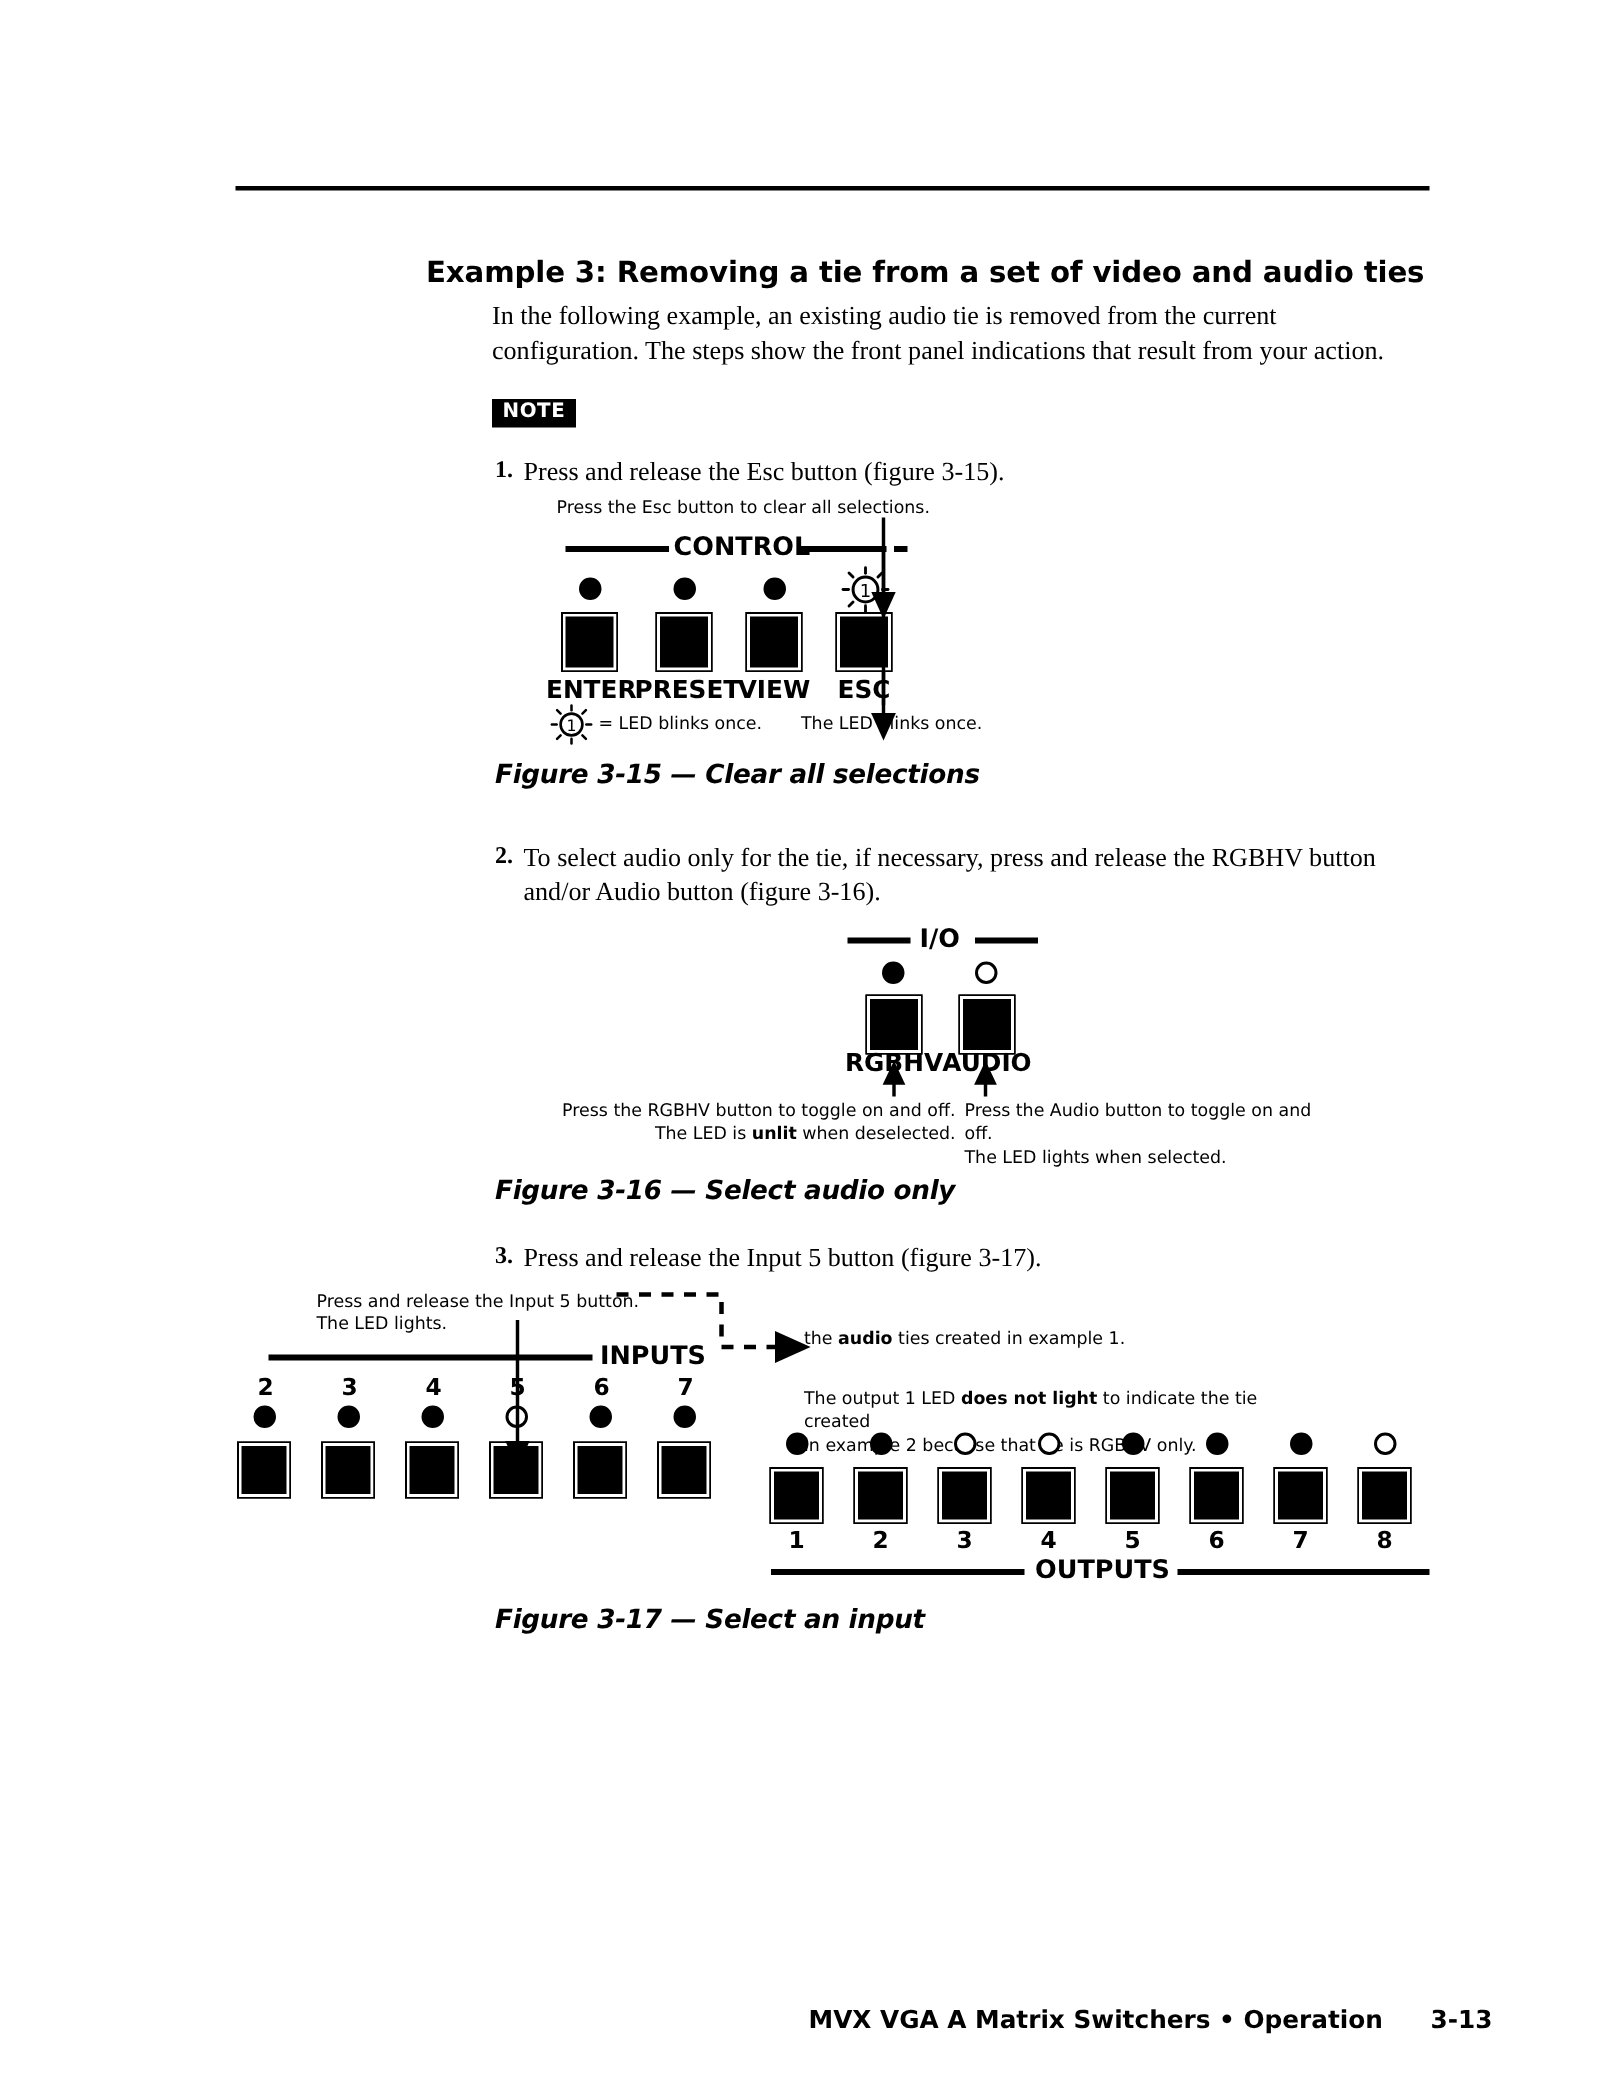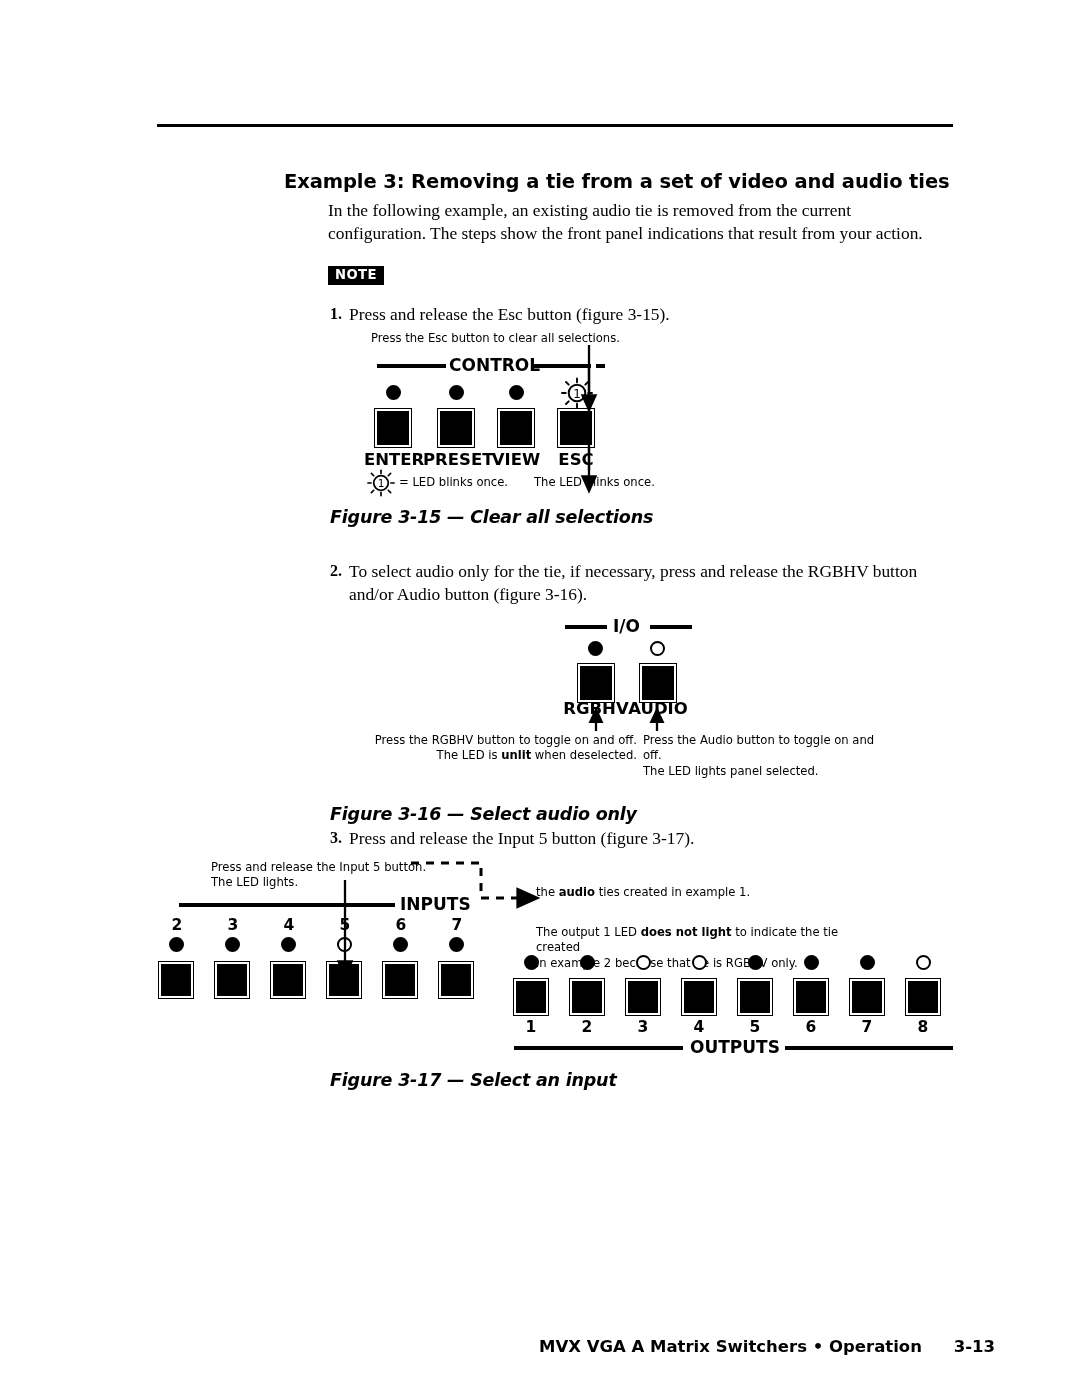--- a/index.html
+++ b/index.html
@@ -107,21 +107,21 @@
 
   .fig-caption {
     position: absolute;
     font-family: "DejaVu Sans", sans-serif;
     font-weight: bold;
     font-style: italic;
     font-size: 17.5px;
     letter-spacing: -0.2px;
   }
   .cap-315 { left: 330px; top: 507px; }
-  .cap-316 { left: 330px; top: 804px; font-style: italic; }
+  .cap-316 { left: 330px; top: 784px; font-style: italic; }
   .cap-317 { left: 330px; top: 1070px; }
 
   
   .anno {
     position: absolute;
     font-family: "DejaVu Sans", sans-serif;
     font-size: 11.6px;
     line-height: 1.32;
     color: #000;
   }
@@ -319,21 +319,21 @@
 
   <div class="anno" style="left:372px; top:733px; width:265px; text-align:right;">
     <div>Press the RGBHV button to toggle on and off.</div>
     <div>
       <span>The LED is </span><b>unlit</b><span> when deselected.</span>
     </div>
   </div>
 
   <div class="anno" style="left:643px; top:733px; width:250px;">
     <div>Press the Audio button to toggle on and off.</div>
-    <div>The LED lights panel selected.</div>
+    <div>The LED lights when selected.</div>
   </div>
 
   <div class="fig-caption cap-316">Figure 3-16 — Select audio only</div>
 
   <div class="step step3">
     <span class="num">3.</span>
     <span class="txt">Press and release the Input 5 button (figure 3-17).</span>
   </div>
 
   <div class="anno" style="left:211px; top:860px; width:230px;">

